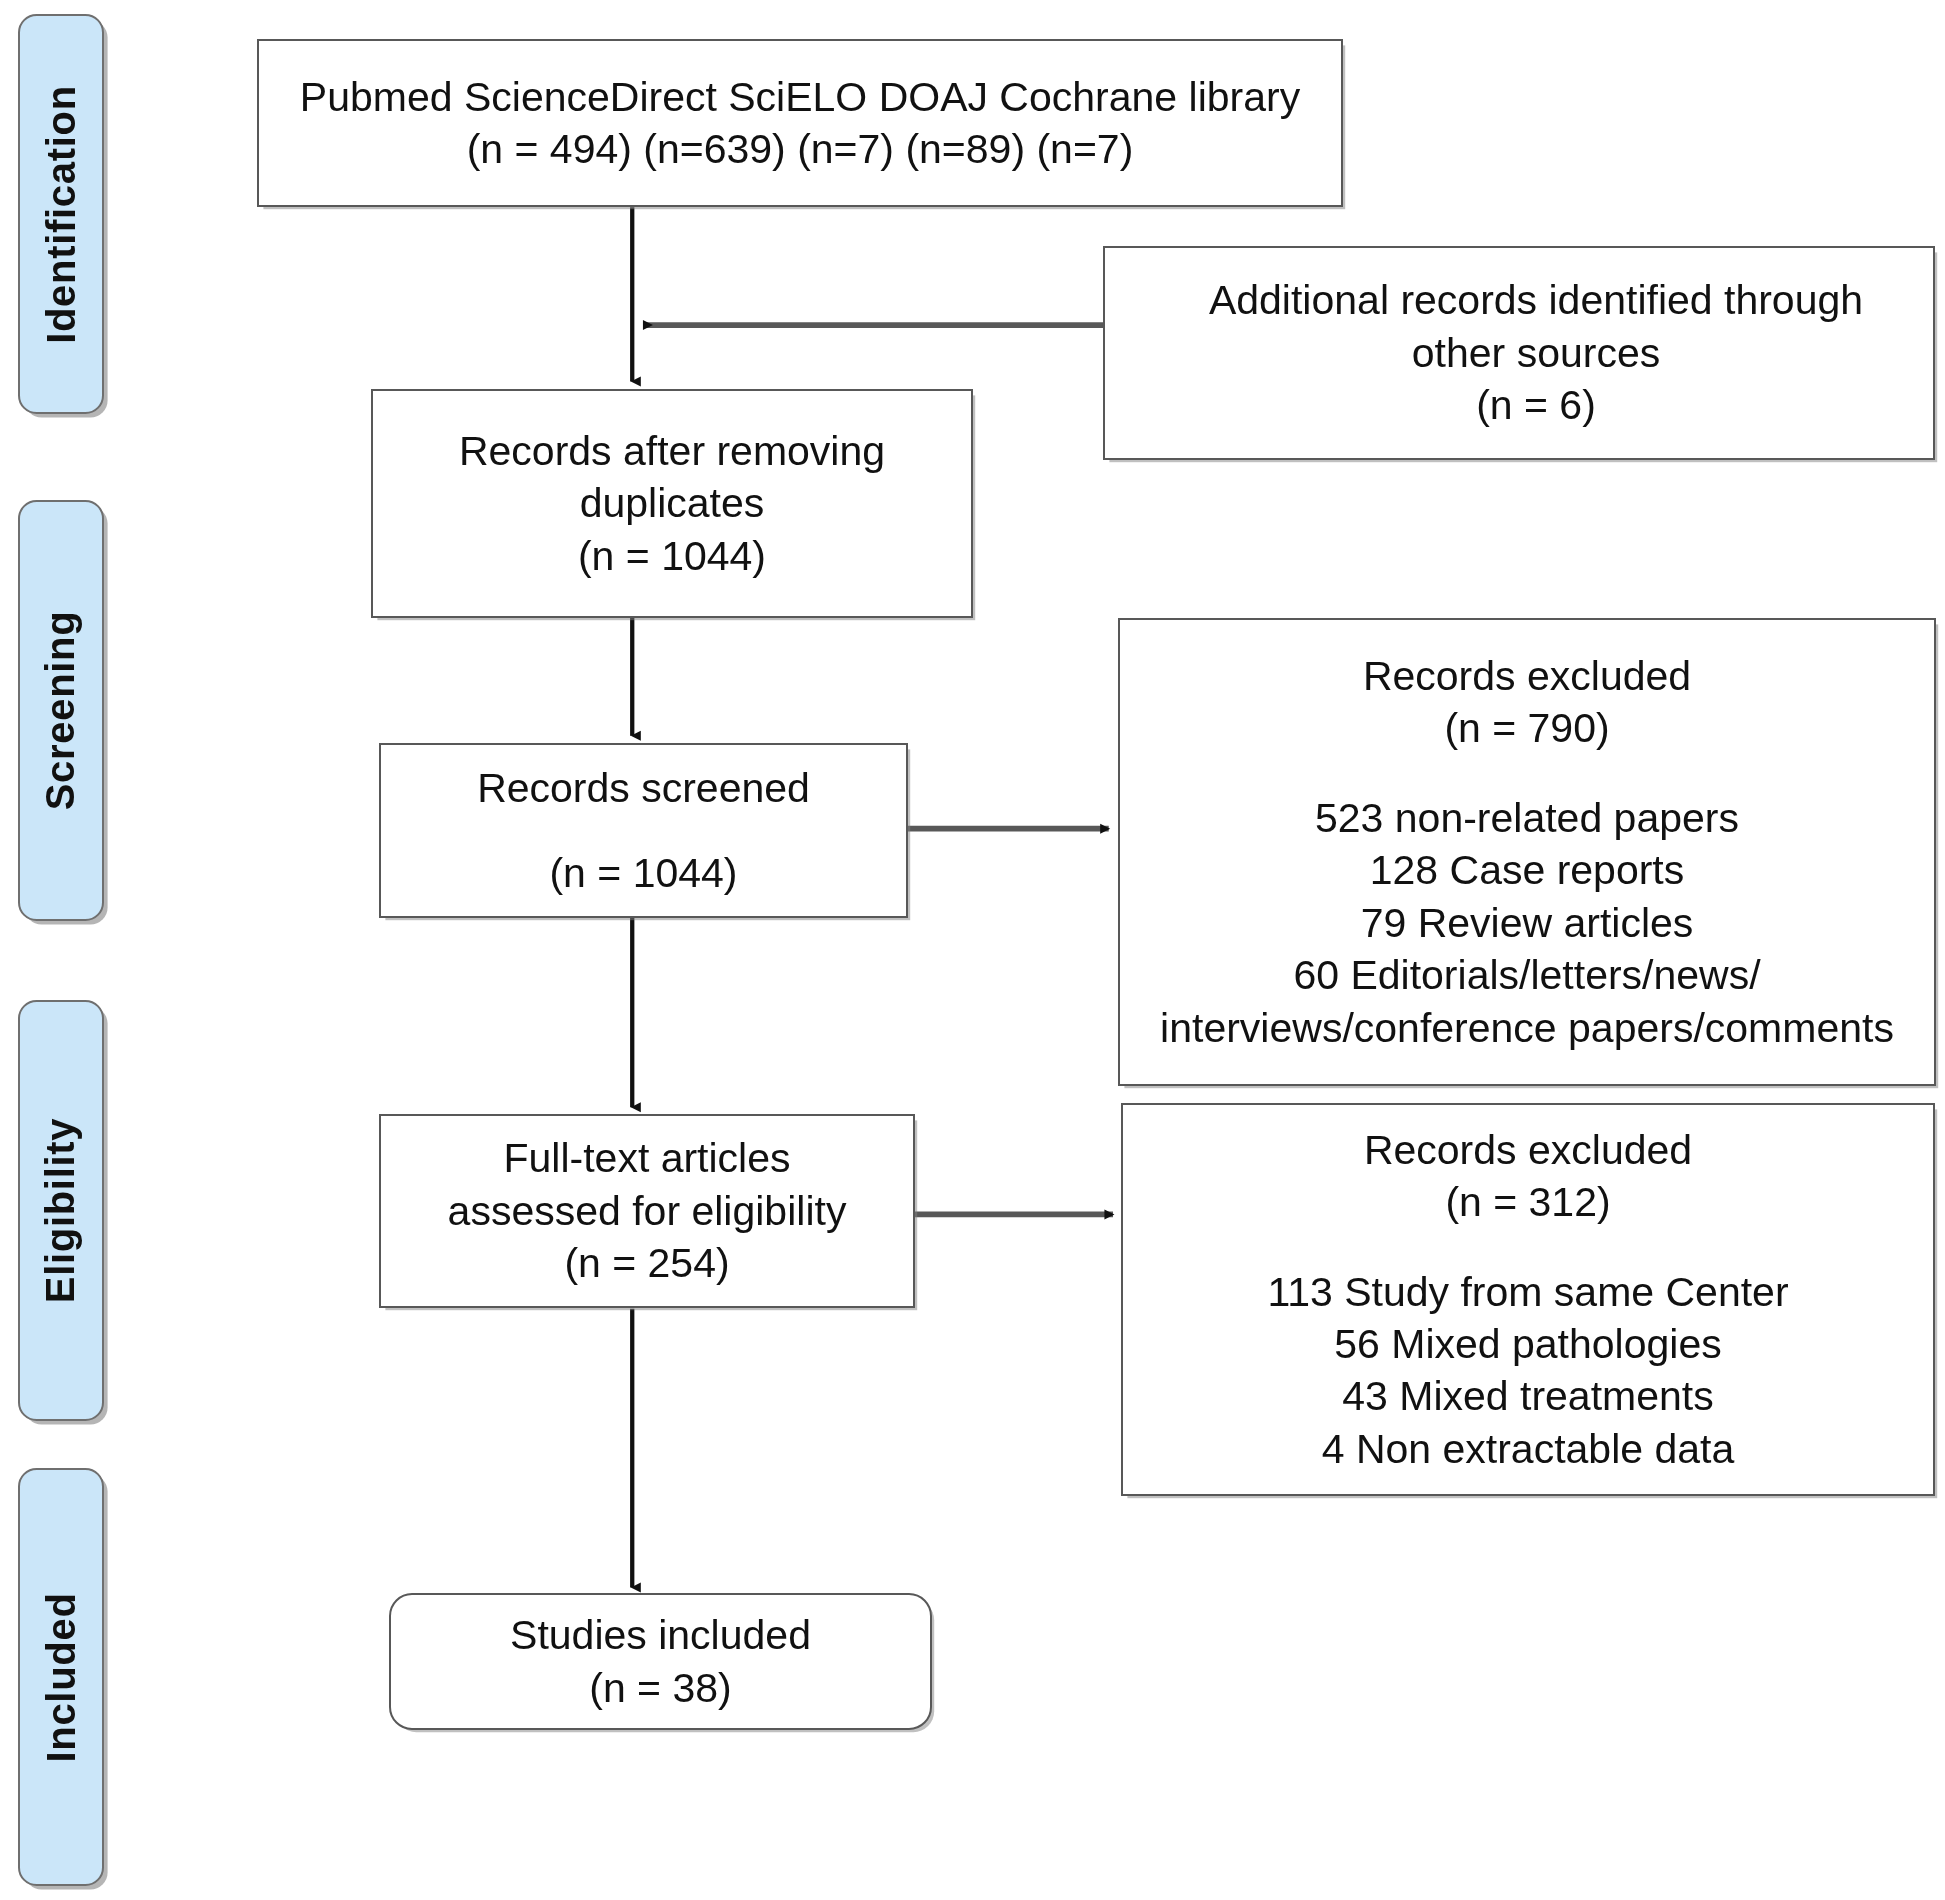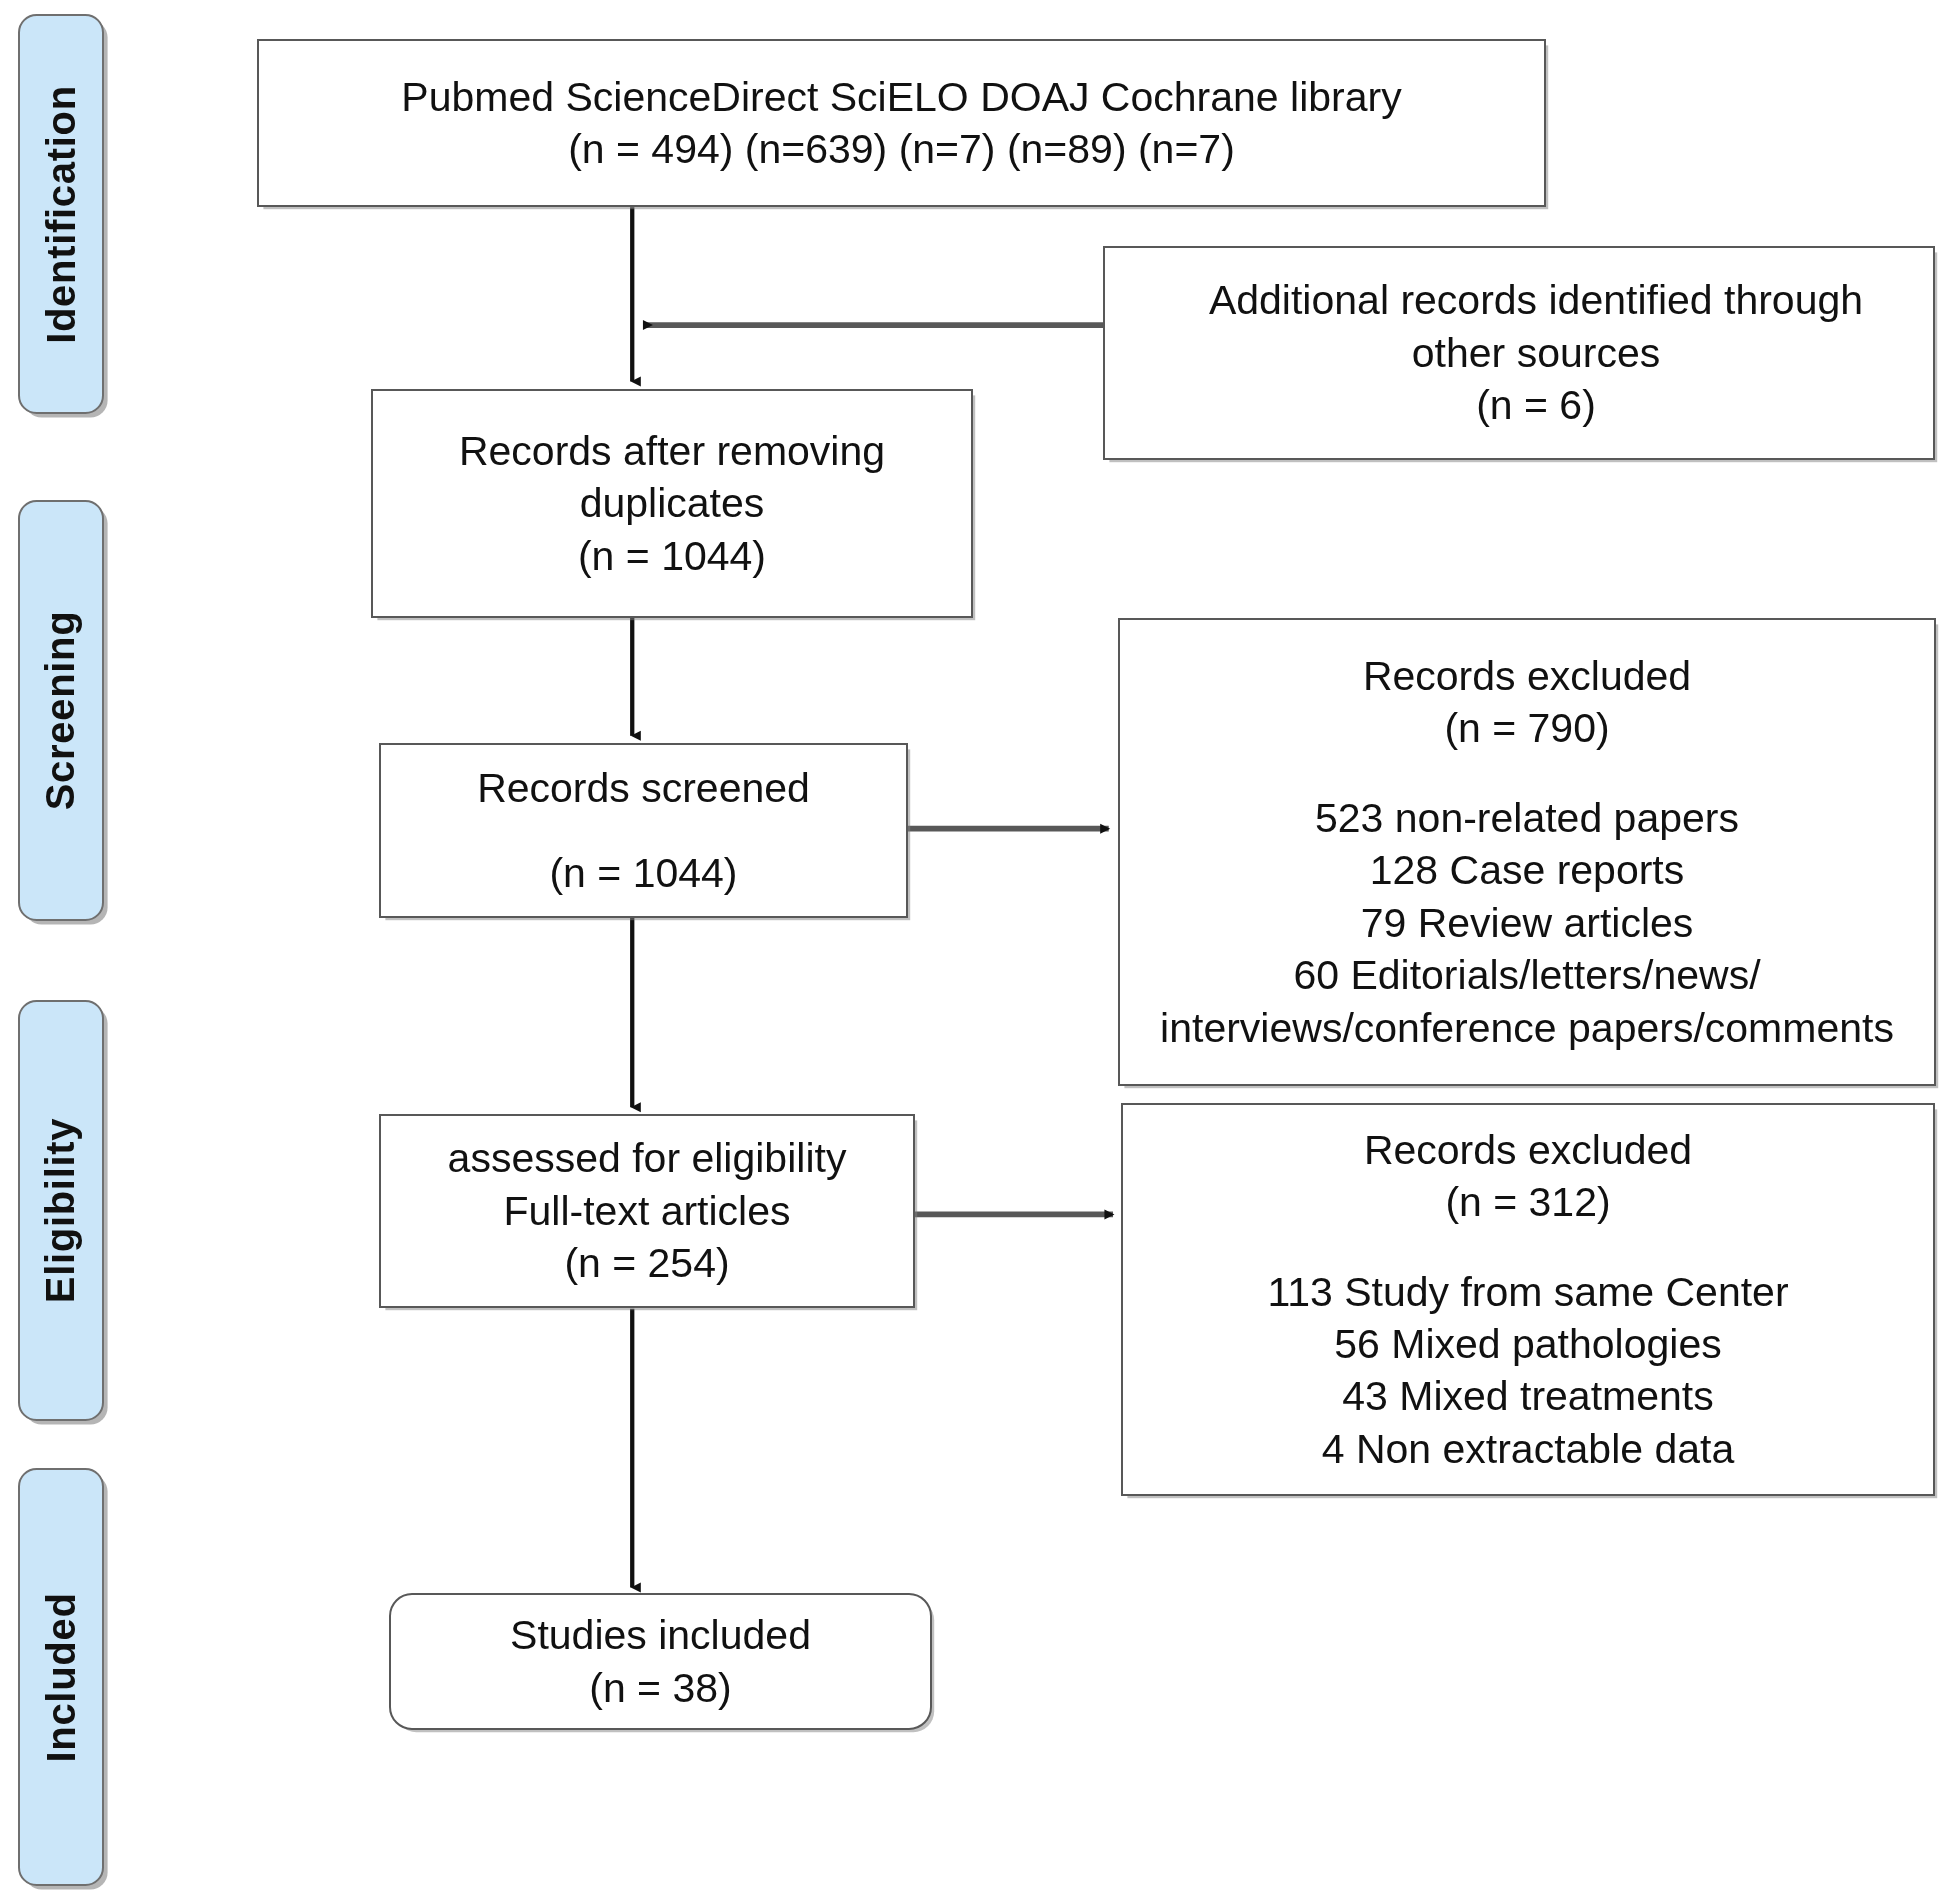--- a/index.html
+++ b/index.html
@@ -109,21 +109,21 @@
   </div>
 
   <div class="phase" style="left:18px; top:1000px; width:86px; height:421px;">
     <span class="phase-label">Eligibility</span>
   </div>
 
   <div class="phase" style="left:18px; top:1468px; width:86px; height:418px;">
     <span class="phase-label">Included</span>
   </div>
 
-  <div class="node" style="left:257px; top:39px; width:1289px; height:168px; font-size:41px;">
+  <div class="node" style="left:257px; top:39px; width:1086px; height:168px; font-size:41px;">
     <span class="line">Pubmed     ScienceDirect    SciELO   DOAJ   Cochrane library</span>
     <span class="line">(n = 494)      (n=639)            (n=7)     (n=89)        (n=7)</span>
   </div>
 
   <div class="node" style="left:1103px; top:246px; width:832px; height:214px;padding-left:44px;">
     <span class="line">Additional records identified through</span>
     <span class="line">other sources</span>
     <span class="line">(n = 6)</span>
   </div>
 
@@ -143,22 +143,22 @@
     <span class="line">(n = 790)</span>
     <span class="spacer"></span>
     <span class="line">523 non-related papers</span>
     <span class="line">128 Case reports</span>
     <span class="line">79 Review articles</span>
     <span class="line">60 Editorials/letters/news/</span>
     <span class="line">interviews/conference papers/comments</span>
   </div>
 
   <div class="node" style="left:379px; top:1114px; width:536px; height:194px;">
+    <span class="line">Full-text articles</span>
     <span class="line">assessed for eligibility</span>
-    <span class="line">Full-text articles</span>
     <span class="line">(n = 254)</span>
   </div>
 
   <div class="node" style="left:1121px; top:1103px; width:814px; height:393px;">
     <span class="line">Records excluded</span>
     <span class="line">(n = 312)</span>
     <span class="spacer"></span>
     <span class="line">113 Study from same Center</span>
     <span class="line">56 Mixed pathologies</span>
     <span class="line">43 Mixed treatments</span>

